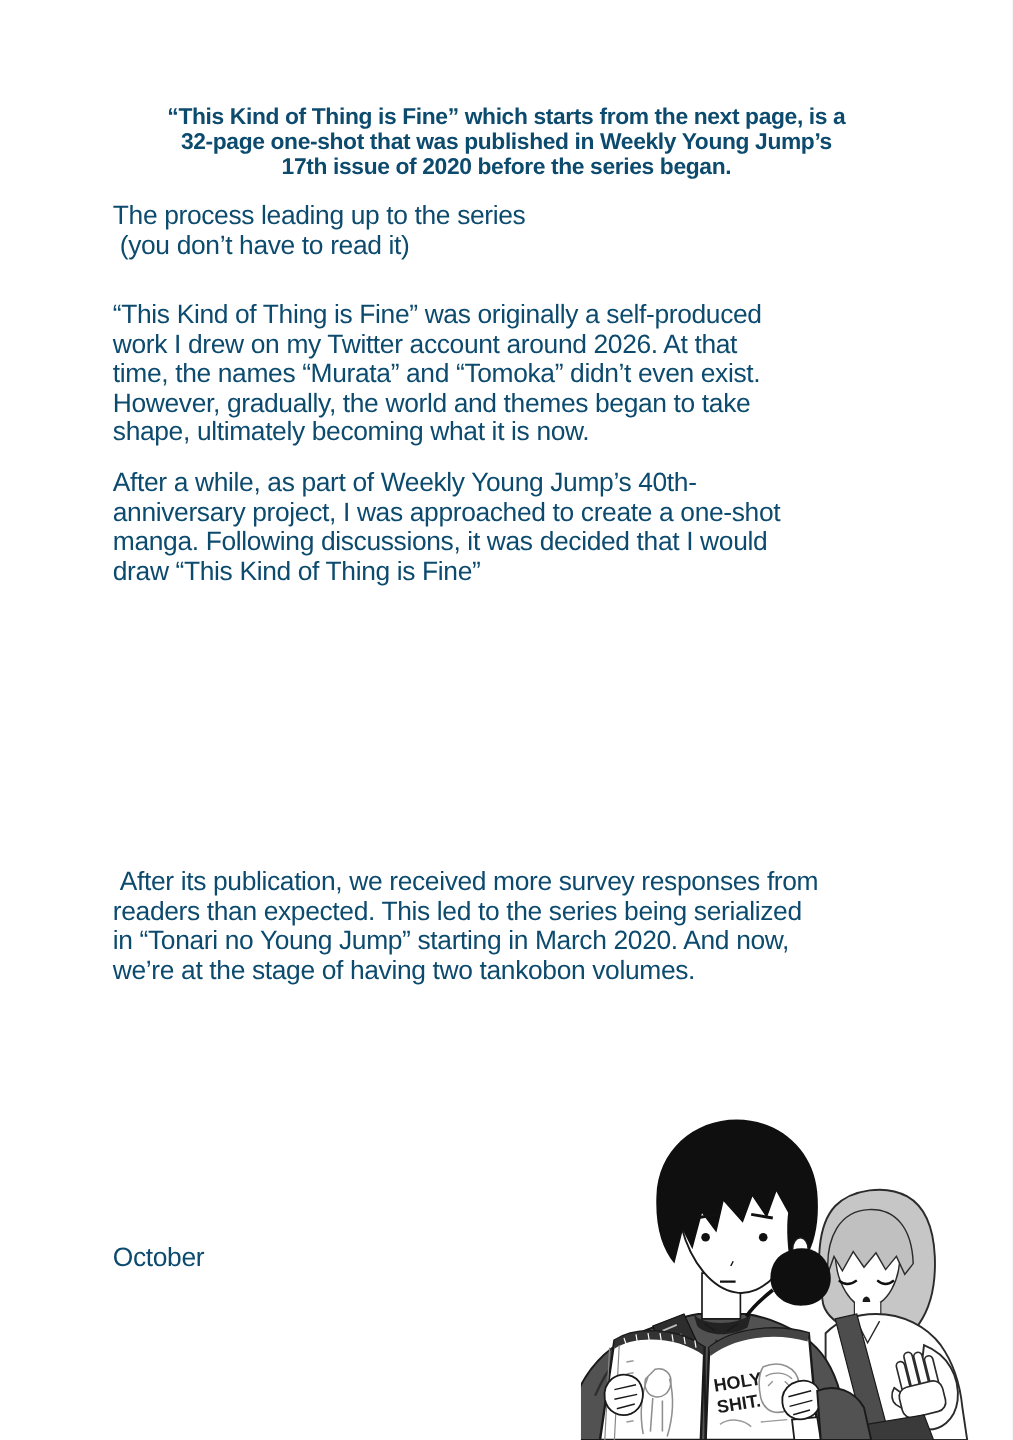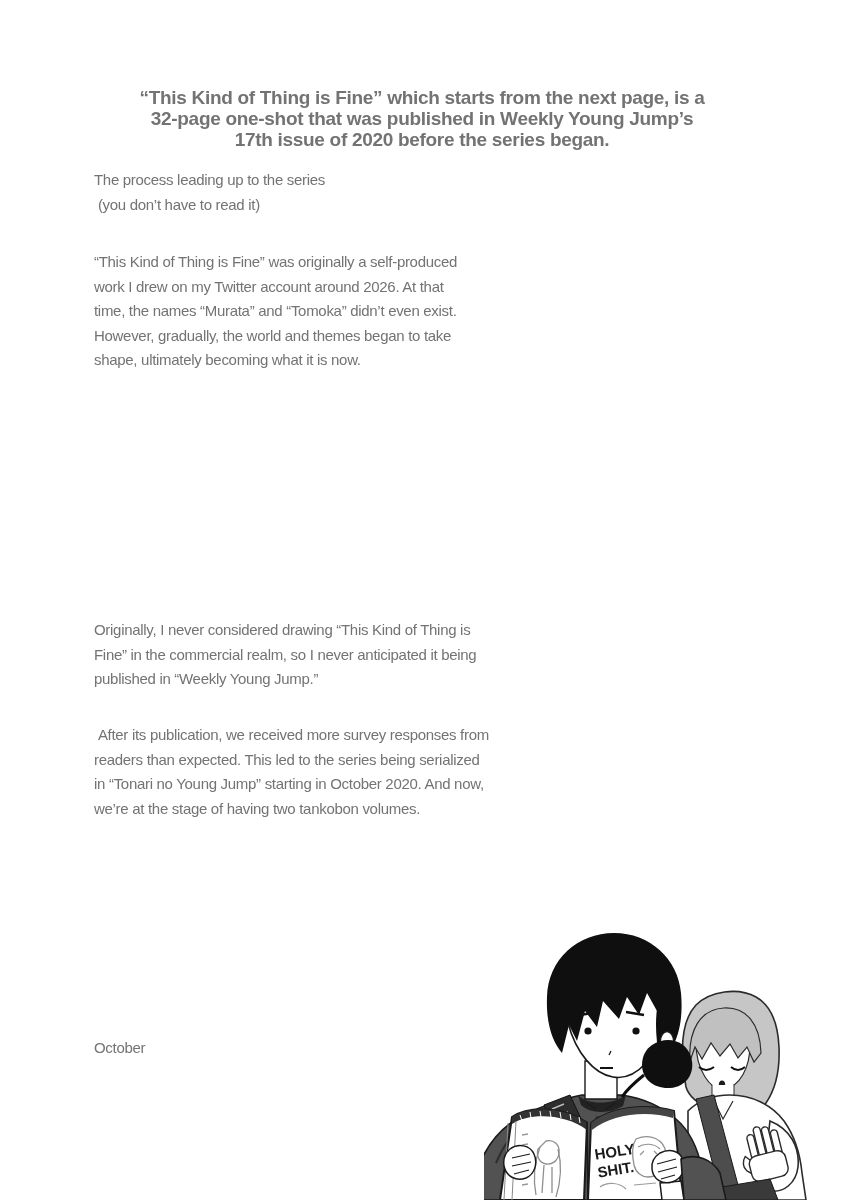--- a/index.html
+++ b/index.html
@@ -2,40 +2,40 @@
 <html><head>
 <meta charset="utf-8">
 <style>
   html, body { margin: 0; padding: 0; background: #e8e8e8; }
   .page {
     position: relative;
     width: 844px;
     height: 1200px;
     margin: 0 auto;
     background: #ffffff;
-    color: #737373;
+    color: #0c4a6e;
     font-family: "Liberation Sans", sans-serif;
     overflow: hidden;
   }
   .txt {
     position: absolute;
     white-space: pre-wrap;
     letter-spacing: -0.3px;
   }
   .header {
     left: 0;
     right: 0;
     text-align: center;
     font-size: 19px;
     line-height: 21px;
     font-weight: 700;
   }
   .body-block {
     left: 94px;
-    font-size: 15px;
+    font-size: 22px;
     line-height: 24.6px;
     font-weight: 400;
   }
   .illustration {
     position: absolute;
     left: 484px;
     top: 925px;
     width: 360px;
     height: 275px;
     overflow: hidden;
@@ -58,29 +58,30 @@
 
   <div class="txt body-block" style="top:168px">The process leading up to the series
  (you don’t have to read it)</div>
 
   <div class="txt body-block" style="top:250px">“This Kind of Thing is Fine” was originally a self-produced
 work I drew on my Twitter account around 2026. At that
 time, the names “Murata” and “Tomoka” didn’t even exist.
 However, gradually, the world and themes began to take
 shape, ultimately becoming what it is now.</div>
 
+  <div class="txt body-block" style="top:390px">After a while, as part of Weekly Young Jump’s 40th-
+anniversary project, I was approached to create a one-shot
+manga. Following discussions, it was decided that I would
+draw “This Kind of Thing is Fine”</div>
 
 
-  <div class="txt body-block" style="top:618px">Originally, I never considered drawing “This Kind of Thing is
-Fine” in the commercial realm, so I never anticipated it being
-published in “Weekly Young Jump.”</div>
 
   <div class="txt body-block" style="top:723px"> After its publication, we received more survey responses from
 readers than expected. This led to the series being serialized
-in “Tonari no Young Jump” starting in October 2020. And now,
+in “Tonari no Young Jump” starting in March 2020. And now,
 we’re at the stage of having two tankobon volumes.</div>
 
 
 
   <div class="txt body-block" style="top:1036px">October</div>
 
   <div class="illustration">
     <svg width="360" height="275" viewBox="0 0 360 275">
 
       <g>

